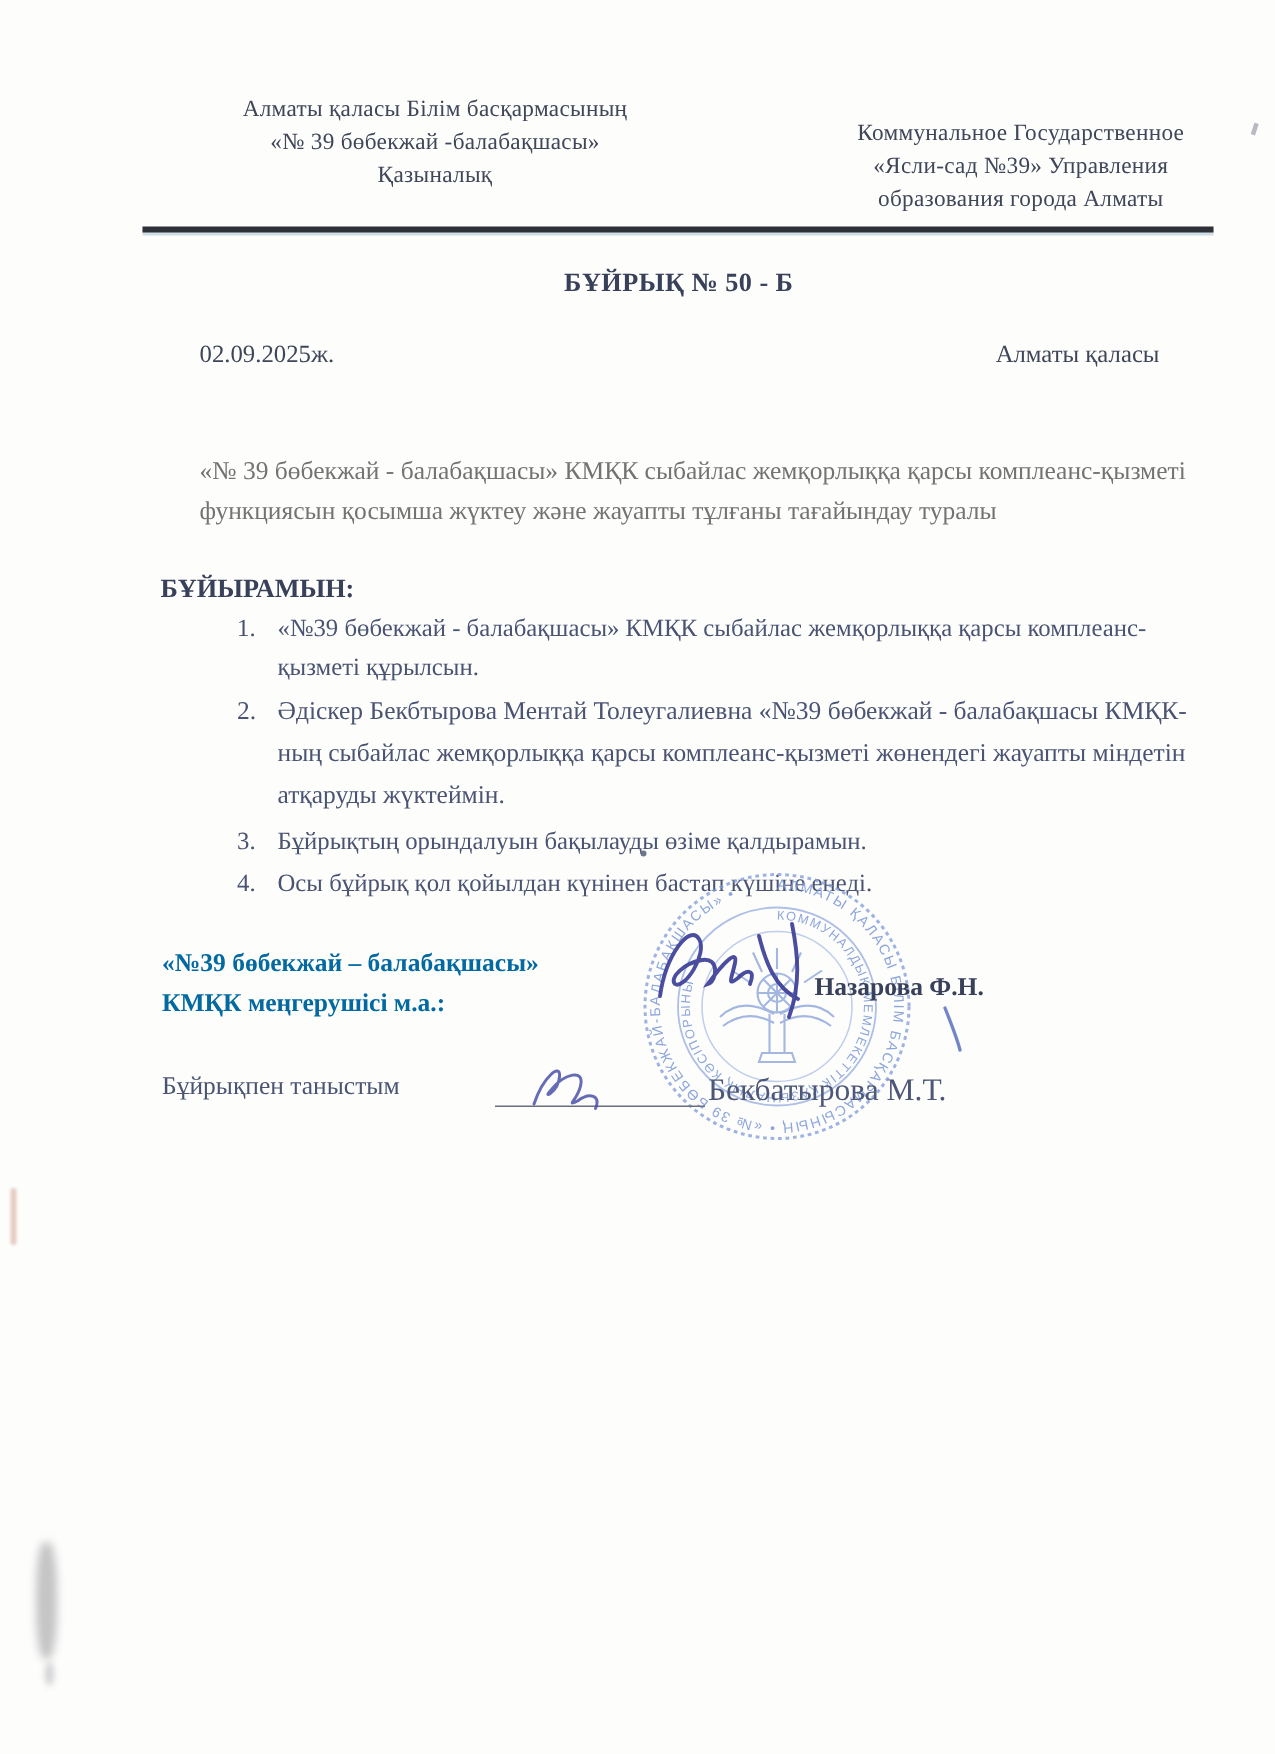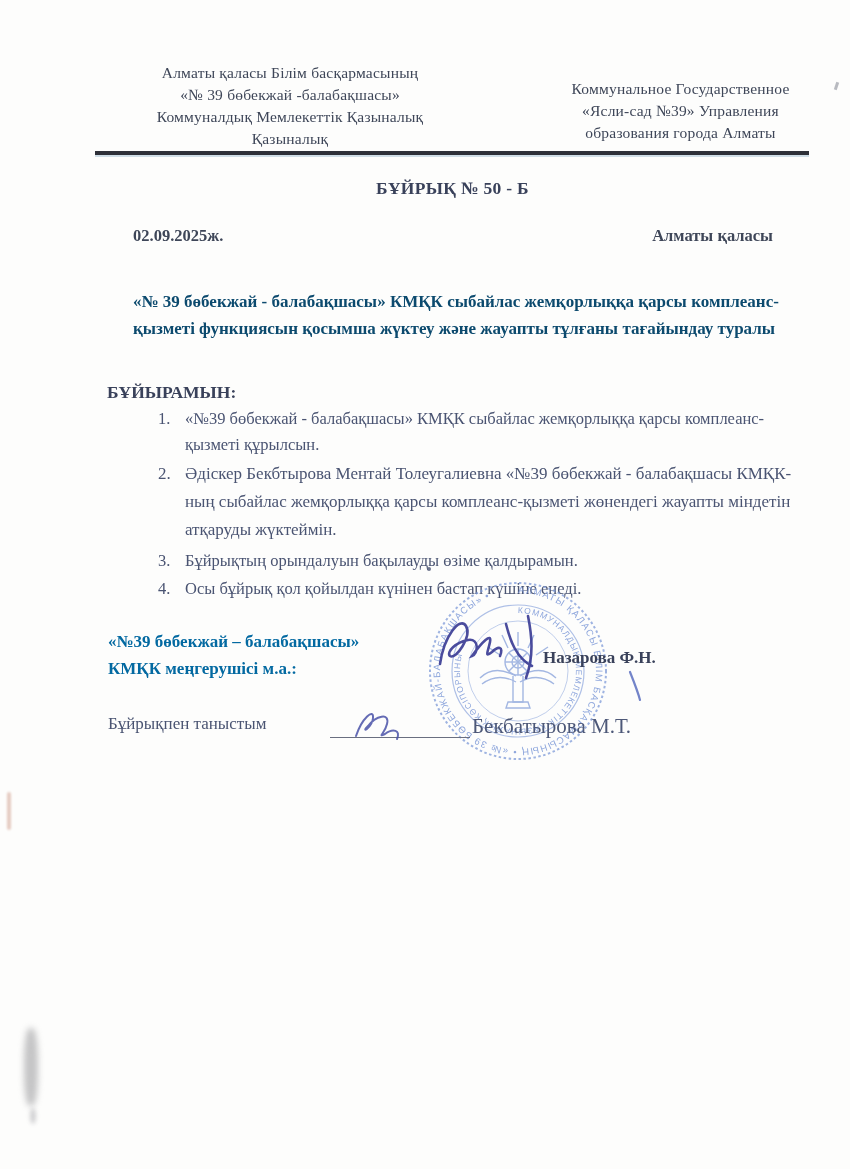--- a/index.html
+++ b/index.html
@@ -19,24 +19,24 @@
   .hdr-left  { left:95px;  top:62px; width:390px; }
   .hdr-right { left:518px; top:78px; width:325px; }
 
   .divider { left:95px; top:151px; width:714px; height:4px; background:#2e3038;
              box-shadow:0 2px 0 rgba(120,160,190,.35); }
 
   .title { left:95px; top:178px; width:715px; text-align:center;
            font-weight:bold; font-size:17.5px; color:#39415a; letter-spacing:.3px; }
 
   .dateline { left:133px; top:226px; width:640px; display:flex; justify-content:space-between;
-              font-weight:bold; font-size:16.5px; color:#3e4658; }
+              font-weight:normal; font-size:16.5px; color:#3e4658; }
 
-  .subject { left:133px; top:288px; width:662px; font-weight:bold; font-size:17px;
-             line-height:27px; color:#0c4a6e; }
+  .subject { left:133px; top:300px; width:662px; font-weight:normal; font-size:17px;
+             line-height:27px; color:#737373; }
 
   .resolution { left:107px; top:382px; font-weight:bold; font-size:17.5px; color:#39415a; }
 
   ol.orders { left:158px; top:406px; width:655px; list-style:none; font-size:16.5px;
               line-height:26px; color:#4a5472; position:absolute; }
   ol.orders li { display:flex; margin-bottom:2px; }
   ol.orders li .num { width:27px; flex:none; }
   ol.orders li:nth-child(2) { font-size:17px; line-height:28px; margin-bottom:4px; }
 
   .sig-org { left:108px; top:628px; width:300px; font-weight:bold; font-size:17px;
@@ -59,21 +59,20 @@
   .art-smudge2 { left:30px; top:1108px; width:6px; height:16px; background:#9a9aa0; opacity:.45; border-radius:50%; filter:blur(2px); }
   .art-tick { left:835px; top:82px; width:3px; height:8px; background:#8a8d98; opacity:.6; transform:rotate(18deg); }
   .art-dot { left:427px; top:567px; width:4px; height:4px; background:#4a5472; border-radius:50%; opacity:.8; }
 </style>
 </head>
 <body>
 
 <div class="abs hdr hdr-left">
   <div>Алматы қаласы Білім басқармасының</div>
   <div>«№ 39 бөбекжай -балабақшасы»</div>
-  <div>Коммуналдық  Мемлекеттік Қазыналық</div>
   <div>Қазыналық</div>
 </div>
 <div class="abs hdr hdr-right">
   <div>Коммунальное  Государственное</div>
   <div>«Ясли-сад №39» Управления</div>
   <div>образования города Алматы</div>
 </div>
 
 <div class="abs divider"></div>
 

